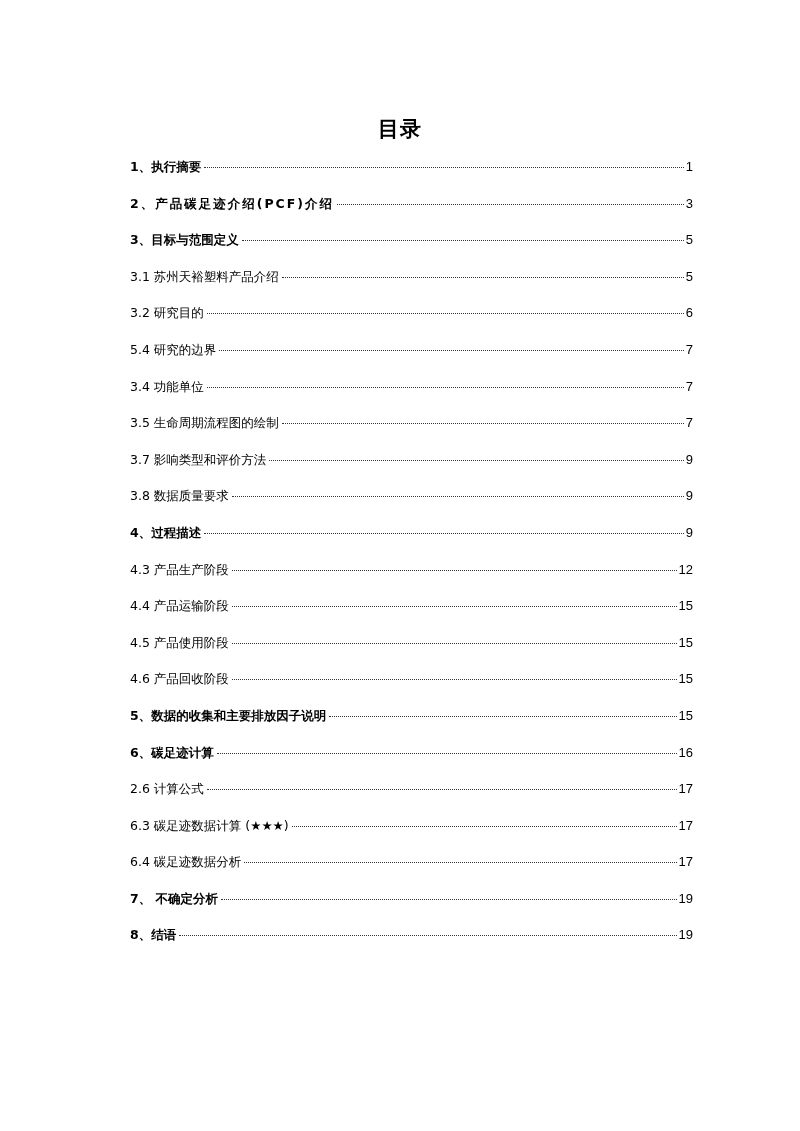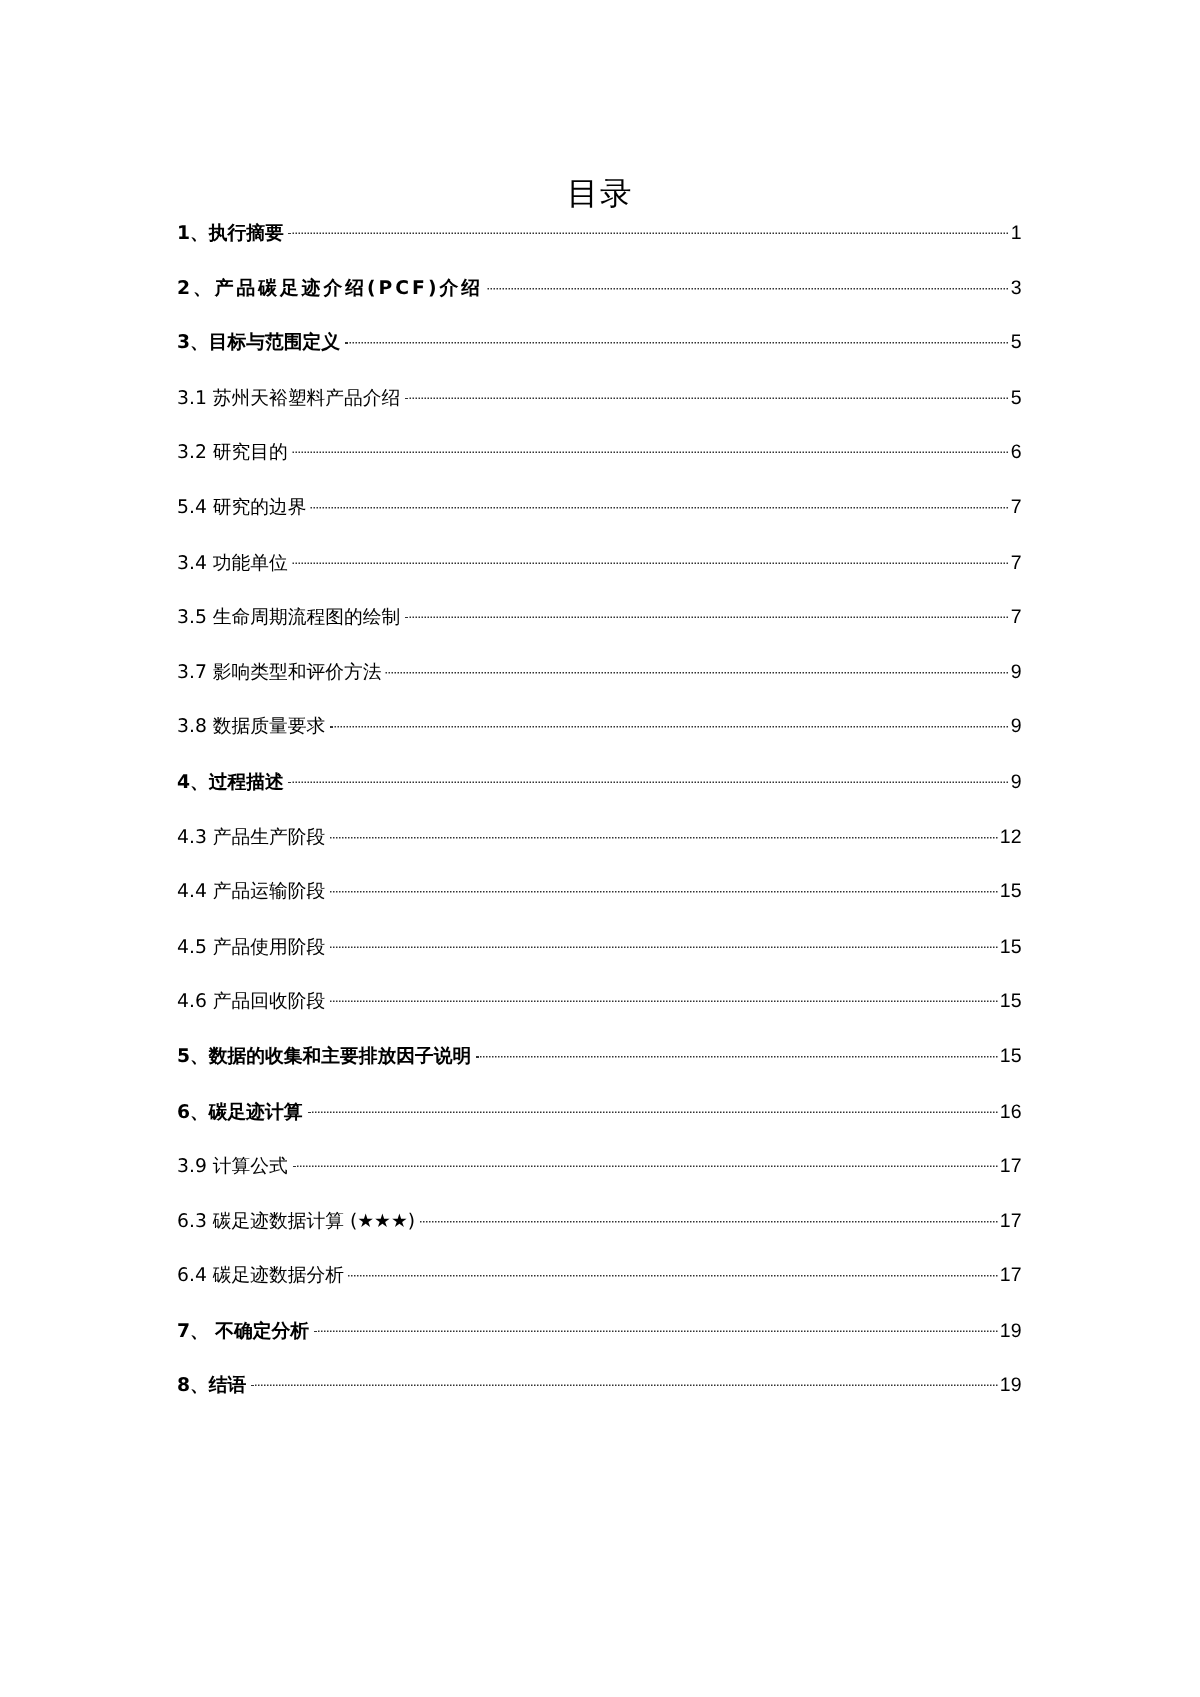--- a/index.html
+++ b/index.html
@@ -24,29 +24,29 @@
       background: #ffffff;
     }
     .toc-title {
       position: absolute;
       top: 114px;
       left: 0;
       width: 800px;
       text-align: center;
       font-size: 21px;
       line-height: 30px;
-      font-weight: normal;
+      font-weight: bold;
       letter-spacing: 1px;
     }
     .toc-list {
       position: absolute;
       left: 118px;
       top: 145px;
       width: 563px;
-      margin: 0;
+      margin: 12px;
       padding: 0;
       list-style: none;
     }
     .toc-entry {
       display: flex;
       align-items: baseline;
       height: 36.6px;
       font-size: 12.5px;
       line-height: 20px;
       white-space: nowrap;
@@ -162,21 +162,21 @@
       <span class="label">5、数据的收集和主要排放因子说明</span>
       <span class="leader"></span>
       <span class="page-num">15</span>
     </li>
     <li class="toc-entry bold">
       <span class="label">6、碳足迹计算</span>
       <span class="leader"></span>
       <span class="page-num">16</span>
     </li>
     <li class="toc-entry">
-      <span class="label">3.9 计算公式</span>
+      <span class="label">2.6 计算公式</span>
       <span class="leader"></span>
       <span class="page-num">17</span>
     </li>
     <li class="toc-entry">
       <span class="label">6.3 碳足迹数据计算 (★★★)</span>
       <span class="leader"></span>
       <span class="page-num">17</span>
     </li>
     <li class="toc-entry">
       <span class="label">6.4 碳足迹数据分析</span>

